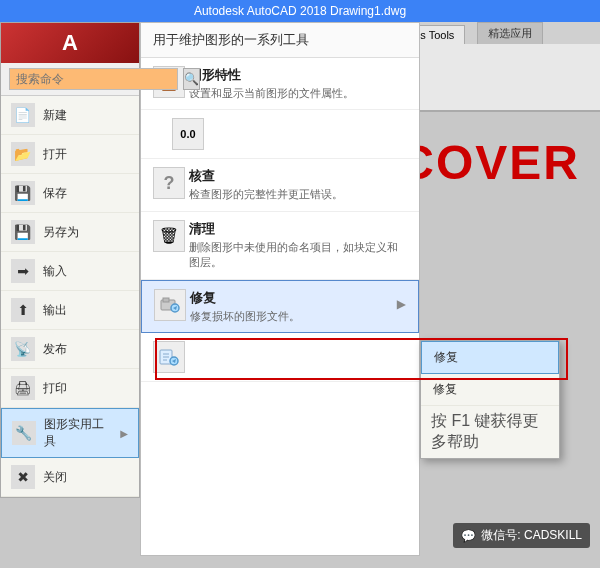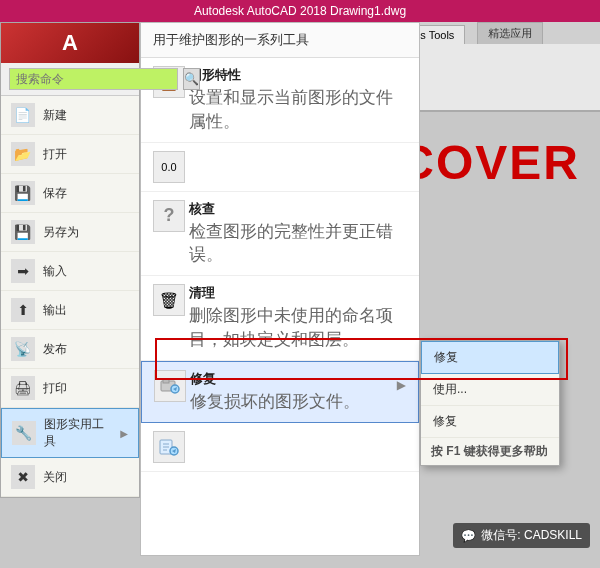--- a/index.html
+++ b/index.html
@@ -19,21 +19,21 @@
       top: 0; left: 0;
       width: 600px; height: 568px;
       background: #c8c8c8;
     }
 
     
     .title-bar {
       position: absolute;
       top: 0; left: 0; right: 0;
       height: 22px;
-      background: #be185d;
+      background: #3b82f6;
       display: flex;
       align-items: center;
       justify-content: center;
       color: white;
       font-size: 12px;
     }
 
     
     .ribbon-area {
       position: absolute;
@@ -211,21 +211,21 @@
       background: #f0f0f0;
       border-bottom: 1px solid #ccc;
       gap: 5px;
     }
 
     .search-input {
       flex: 1;
       border: 1px solid #bbb;
       padding: 3px 6px;
       font-size: 12px;
-      background: #bef264;
+      background: #fdba74;
     }
 
     .search-btn {
       width: 22px;
       height: 22px;
       background: #ddd;
       border: 1px solid #aaa;
       display: flex;
       align-items: center;
       justify-content: center;
@@ -271,21 +271,21 @@
     }
 
     .tool-name {
       font-size: 13px;
       font-weight: bold;
       color: #222;
       margin-bottom: 2px;
     }
 
     .tool-desc {
-      font-size: 17px;
+      font-size: 11px;
       color: #666;
       line-height: 1.4;
     }
 
     .tool-arrow {
       color: #888;
       font-size: 12px;
       padding-top: 8px;
     }
 
@@ -426,21 +426,21 @@
 
   <div class="tool-item">
     <div class="tool-icon">📋</div>
     <div class="tool-text">
       <div class="tool-name">图形特性</div>
       <div class="tool-desc">设置和显示当前图形的文件属性。</div>
     </div>
   </div>
 
   <div class="tool-item">
-    <div class="tool-icon" style="font-size:11px; font-weight:normal;">0.0</div>
+    <div class="tool-icon" style="font-size:11px; font-weight:bold;margin-left:19px;">0.0</div>
   </div>
 
   <div class="tool-item">
     <div class="tool-icon" style="font-size:18px; font-weight:bold; color:#888;">?</div>
     <div class="tool-text">
       <div class="tool-name">核查</div>
       <div class="tool-desc">检查图形的完整性并更正错误。</div>
     </div>
   </div>
 
@@ -480,21 +480,20 @@
         <path d="M14 15 l4-2 l-1 4 z" fill="#5599cc"></path>
       </svg>
     </div>
   </div>
 </div>
 
 <div class="selection-box"></div>
 
 <div class="submenu-popup">
   <div class="submenu-item highlighted">修复</div>
-  <div class="submenu-item">使用...</div>
   <div class="submenu-item">修复</div>
-  <div style="padding: 5px 10px; font-size: 12px; color: #555; background: #f5f5f0; font-weight: bold;">按 F1 键获得更多帮助</div>
+  <div style="padding: 5px 10px; font-size: 16px; color: #555; background: #f5f5f0;">按 F1 键获得更多帮助</div>
 </div>
 
 <div class="wechat-watermark">
   <span>💬</span>
   <span>微信号: CADSKILL</span>
 </div>
 
 </body></html>

